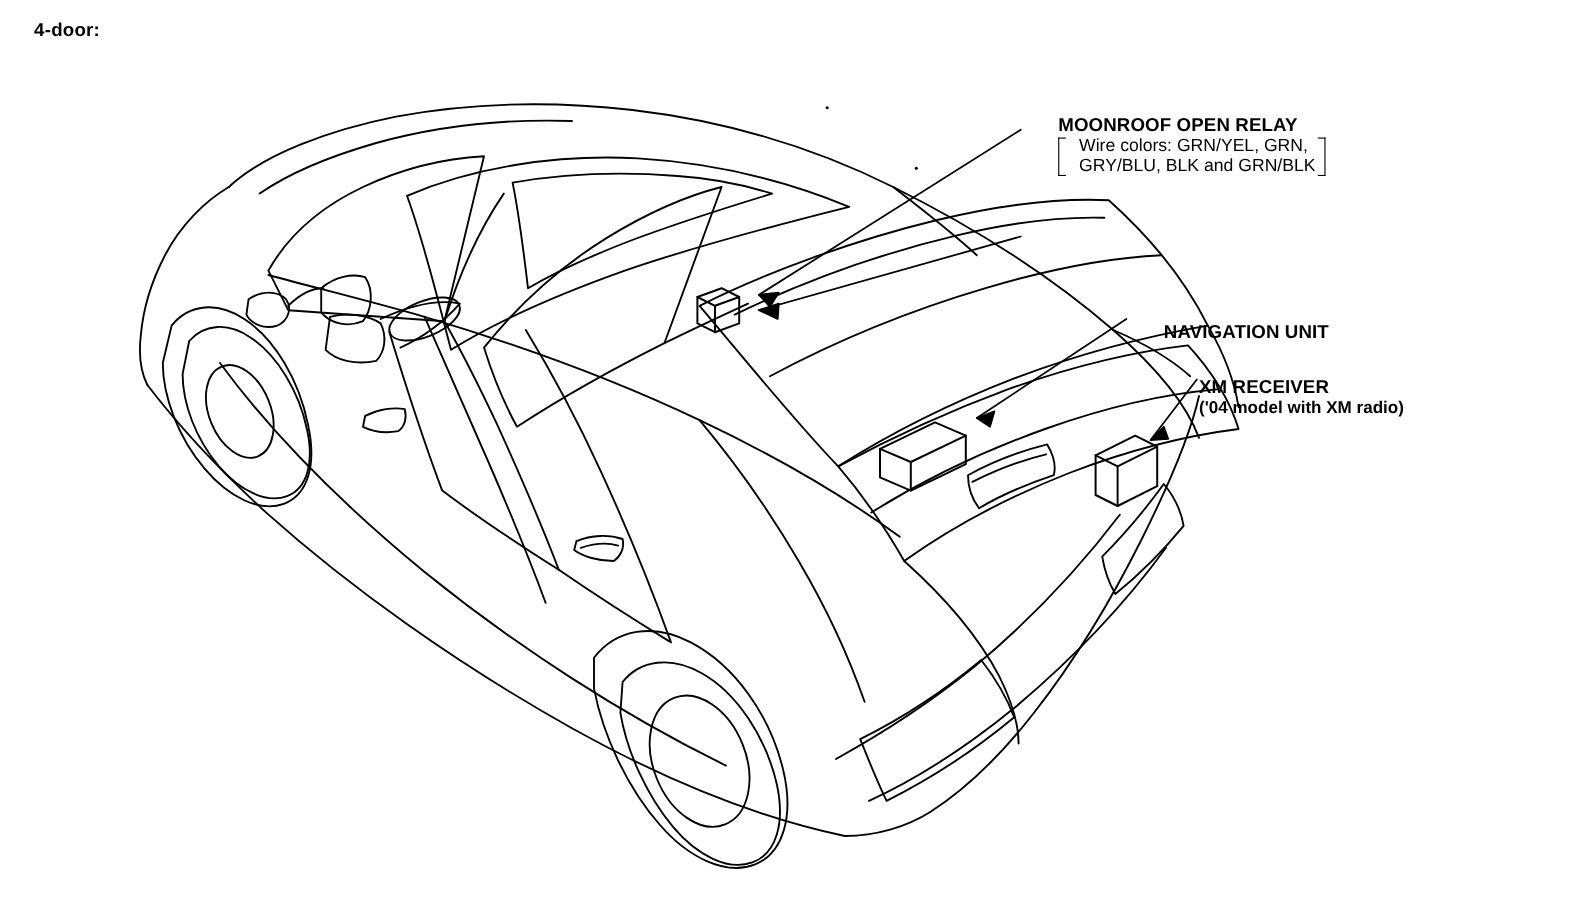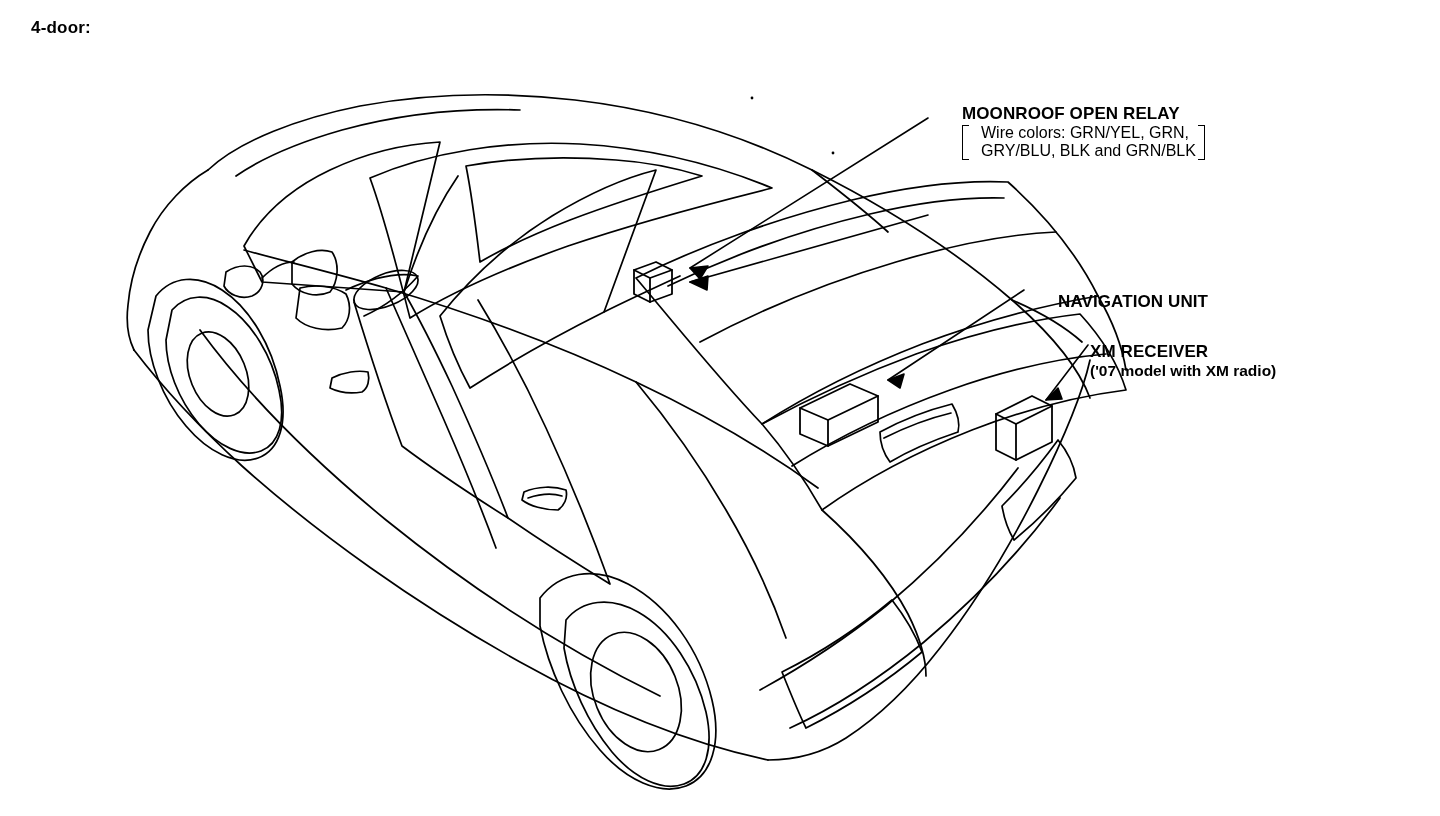--- a/index.html
+++ b/index.html
@@ -257,16 +257,16 @@
     </div>
   </div>
 
 
   <div class="callout" id="callout-navigation">
     <div class="hdr">NAVIGATION UNIT</div>
   </div>
 
   <div class="callout" id="callout-xm-receiver">
     <div class="hdr">XM RECEIVER</div>
-    <div class="subbold">('07 model with XM radio)</div>
+    <div class="subbold">('04 model with XM radio)</div>
   </div>
 
 </div>
 
 </body></html>

